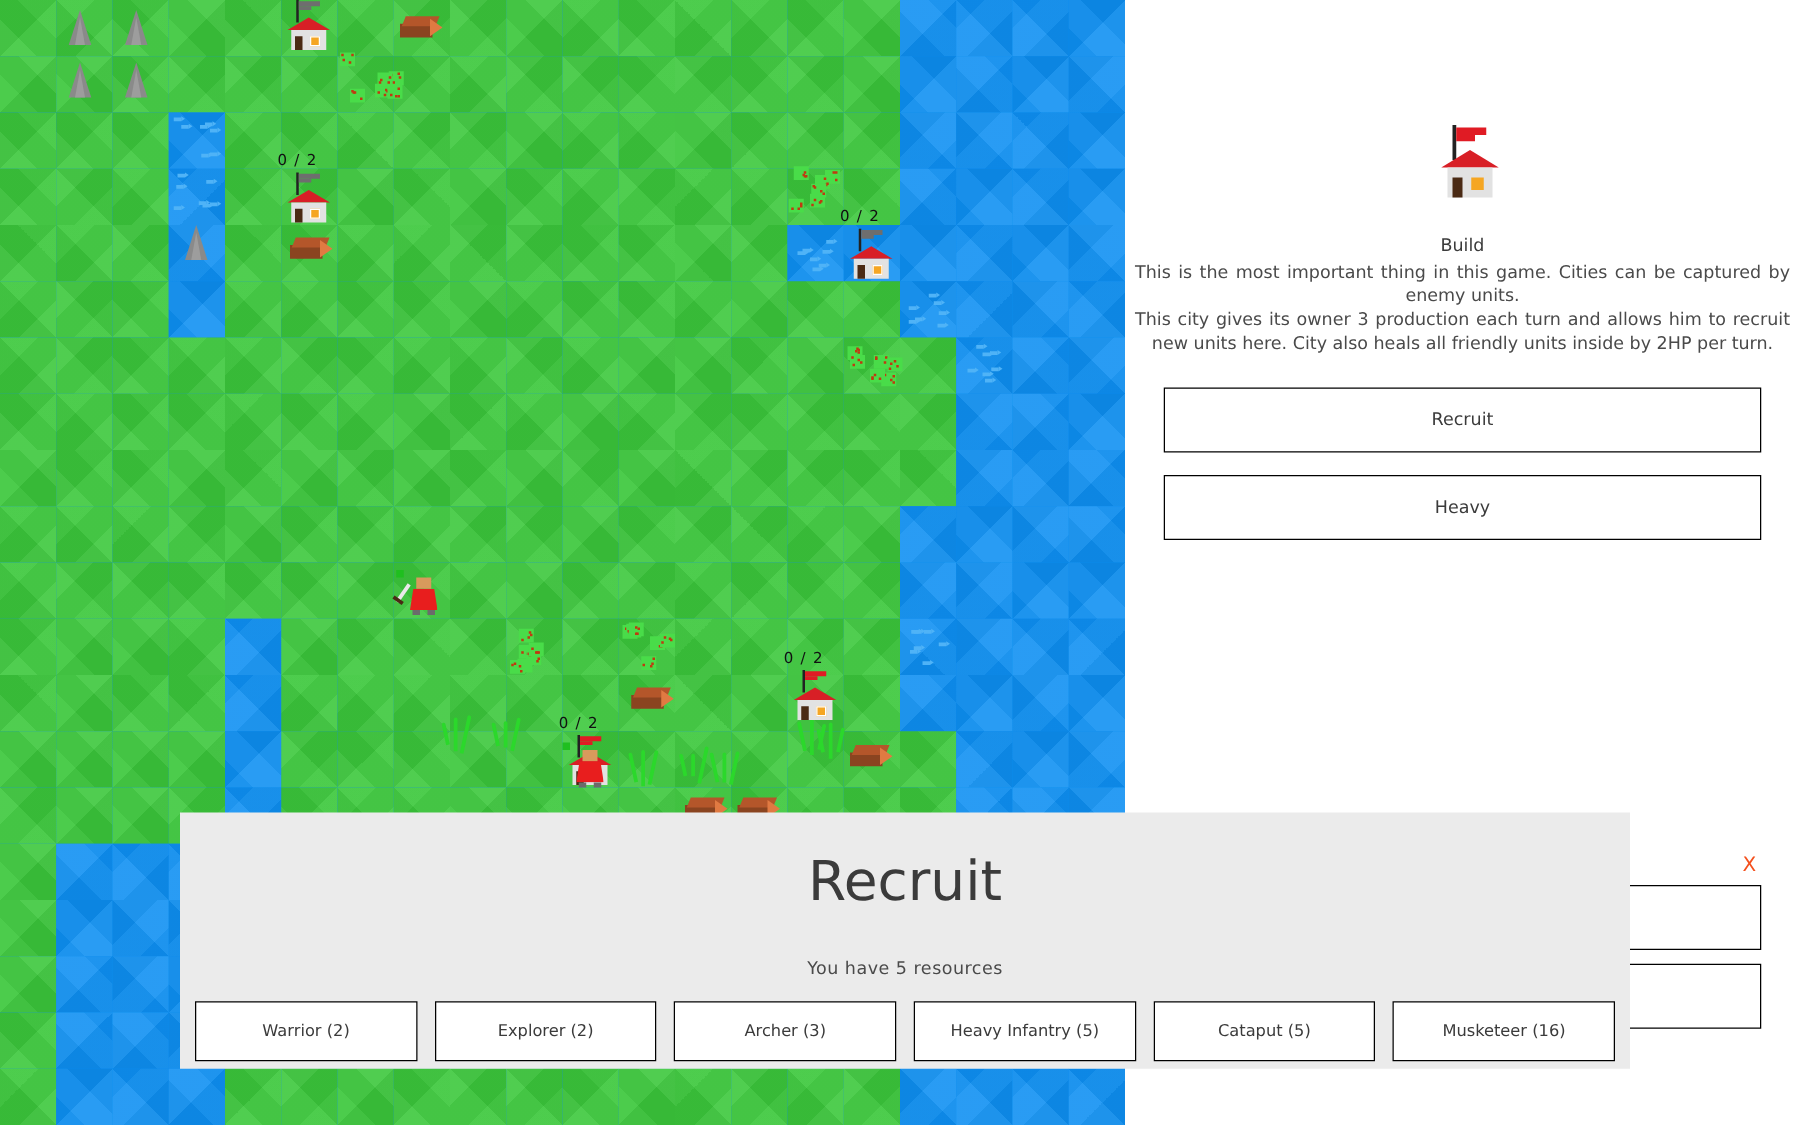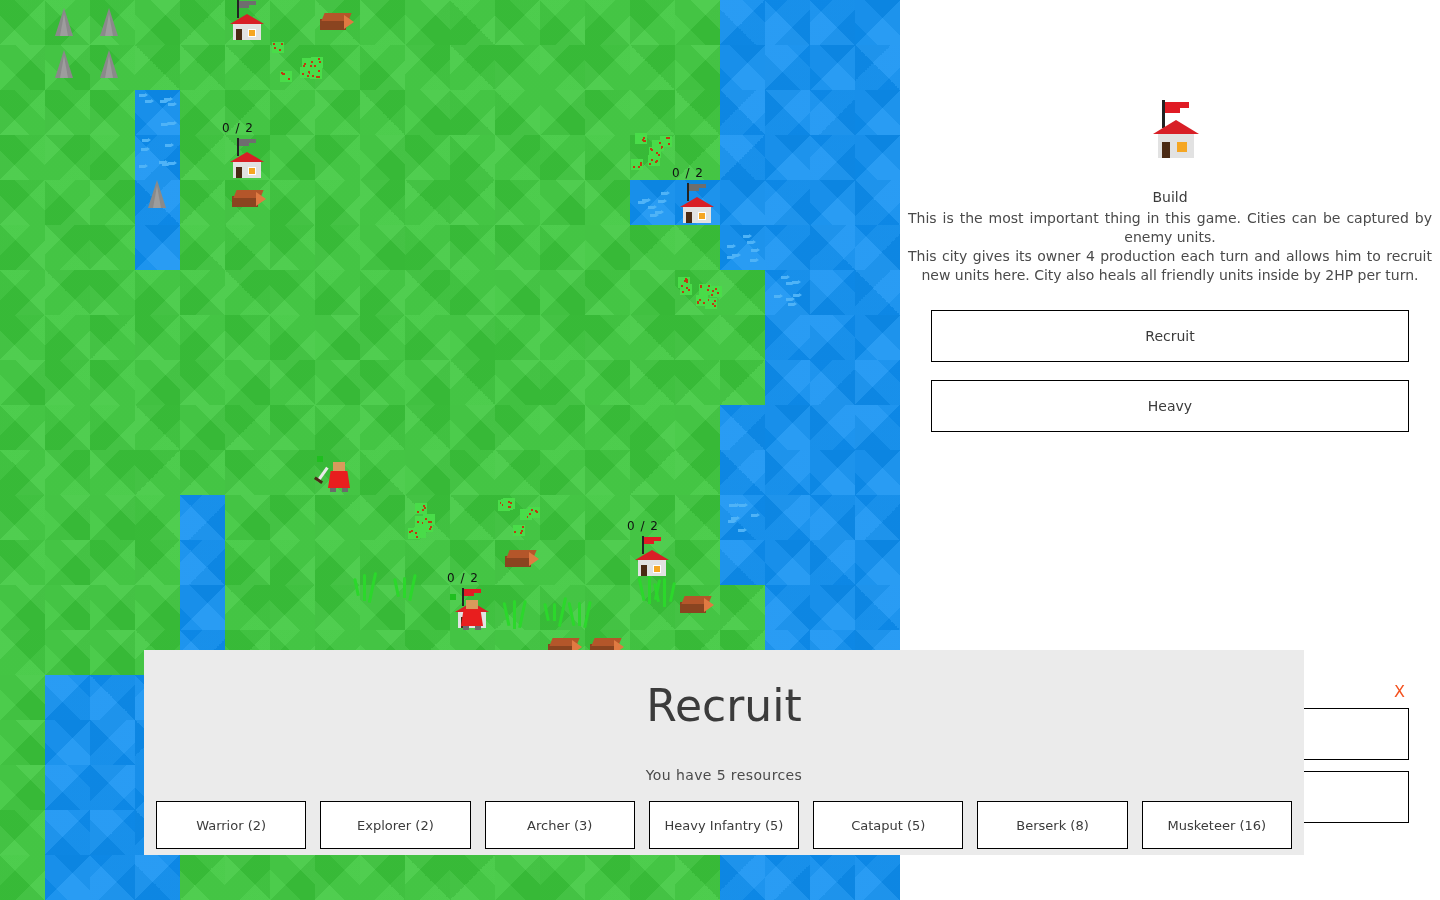--- a/index.html
+++ b/index.html
@@ -1684,34 +1684,33 @@
         <span class="flagB"></span>
       <span class="roof"></span>
         <span class="body"></span>
         <span class="door"></span>
         <span class="win"></span>
     </div>
   </div>
 
   <div id="city-title">Build</div>
   <div id="city-desc-1" class="city-desc">This is the most important thing in this game. Cities can be captured by enemy units.</div>
-  <div id="city-desc-2" class="city-desc">This city gives its owner 4 production each turn and allows him to recruit new units here. City also heals all friendly units inside by 2HP per turn.</div>
+  <div id="city-desc-2" class="city-desc">This city gives its owner 3 production each turn and allows him to recruit new units here. City also heals all friendly units inside by 2HP per turn.</div>
 
   <div id="btn-recruit" class="panel-btn">Recruit</div>
   <div id="btn-build" class="panel-btn">Heavy</div>
   <div id="btn-hidden-a" class="panel-btn"></div>
   <div id="btn-hidden-b" class="panel-btn" style="justify-content:flex-start;padding-left:20px;">Game</div>
 </div>
 
 <div id="recruit-modal">
   <div id="modal-title">Recruit</div>
   <div id="modal-subtitle">You have 5 resources</div>
   <div id="unit-row">
       <div class="unit-btn">Warrior (2)</div>
       <div class="unit-btn">Explorer (2)</div>
       <div class="unit-btn">Archer (3)</div>
       <div class="unit-btn">Heavy Infantry (5)</div>
       <div class="unit-btn">Cataput (5)</div>
-      <div class="unit-btn">Berserk (8)</div>
       <div class="unit-btn">Musketeer (16)</div>
     </div>
 </div>
 <div id="modal-close">X</div>
 
 </body></html>

